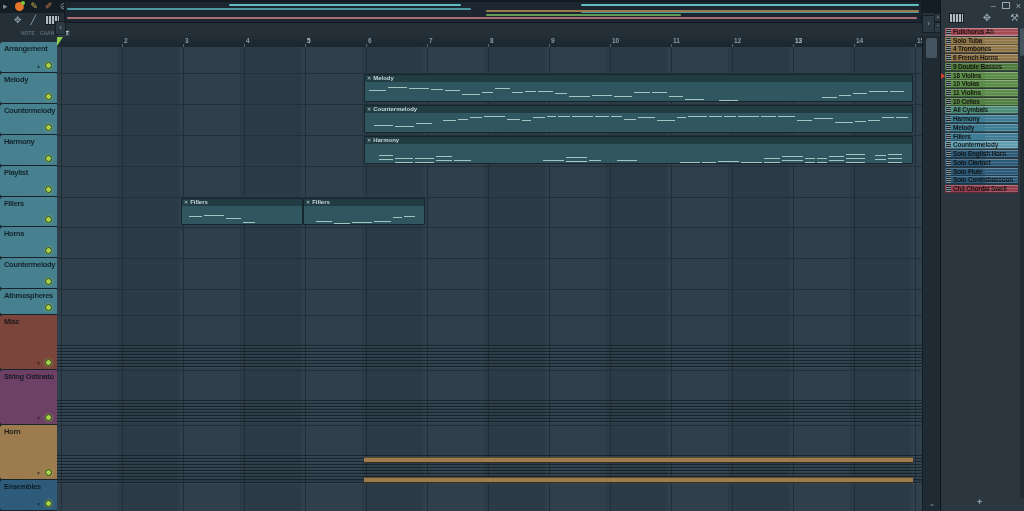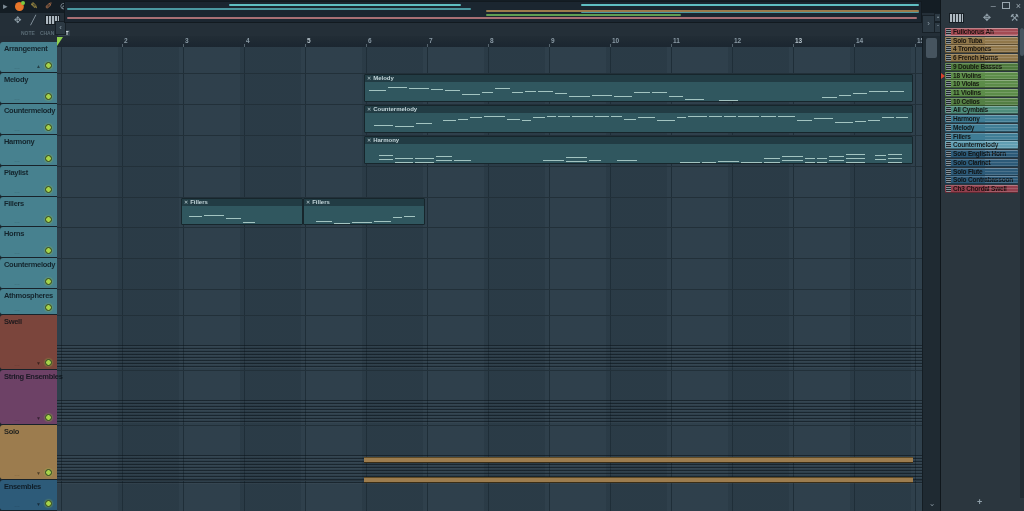--- a/index.html
+++ b/index.html
@@ -374,33 +374,33 @@
         <div class="track-name">Countermelody</div>
         <div class="track-dots">…</div>
         <div class="track-led"></div>
       </div>
       <div class="track-tab" style="top: 289px; height: 26px; background: rgb(71, 129, 143);">
         <div class="track-name">Athmospheres</div>
         <div class="track-dots">…</div>
         <div class="track-led"></div>
       </div>
       <div class="track-tab" style="top: 315px; height: 55px; background: rgb(123, 69, 60);">
-        <div class="track-name">Swell</div>
+        <div class="track-name">Misc</div>
         <div class="track-dots">…</div>
         <div class="track-arrow">▼</div>
         <div class="track-led"></div>
       </div>
       <div class="track-tab" style="top: 370px; height: 55px; background: rgb(109, 65, 102);">
-        <div class="track-name">String Ensembles</div>
+        <div class="track-name">String Ostinato</div>
         <div class="track-dots">…</div>
         <div class="track-arrow">▼</div>
         <div class="track-led"></div>
       </div>
       <div class="track-tab" style="top: 425px; height: 55px; background: rgb(156, 124, 78);">
-        <div class="track-name">Solo</div>
+        <div class="track-name">Horn</div>
         <div class="track-dots">…</div>
         <div class="track-arrow">▼</div>
         <div class="track-led"></div>
       </div>
       <div class="track-tab" style="top: 480px; height: 31px; background: rgb(45, 91, 121);">
         <div class="track-name">Ensembles</div>
         <div class="track-dots">…</div>
         <div class="track-arrow">▼</div>
         <div class="track-led"></div>
       </div>

